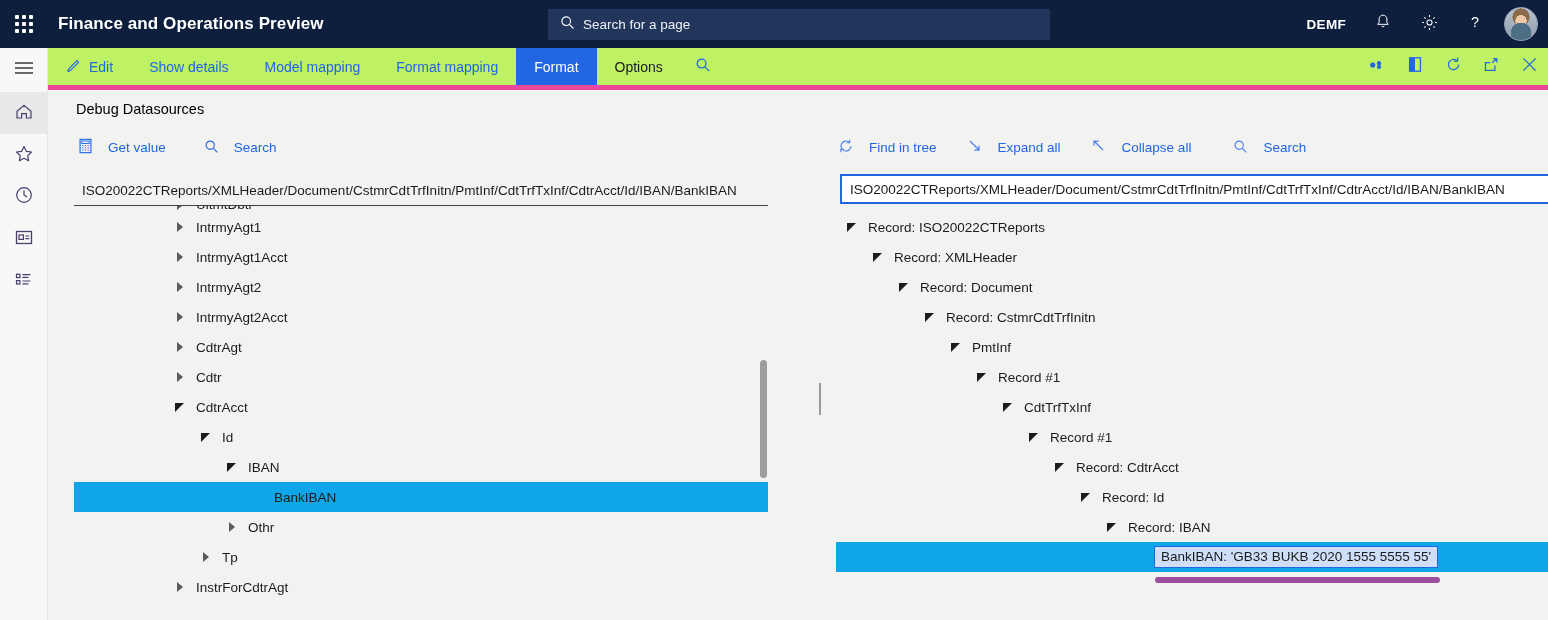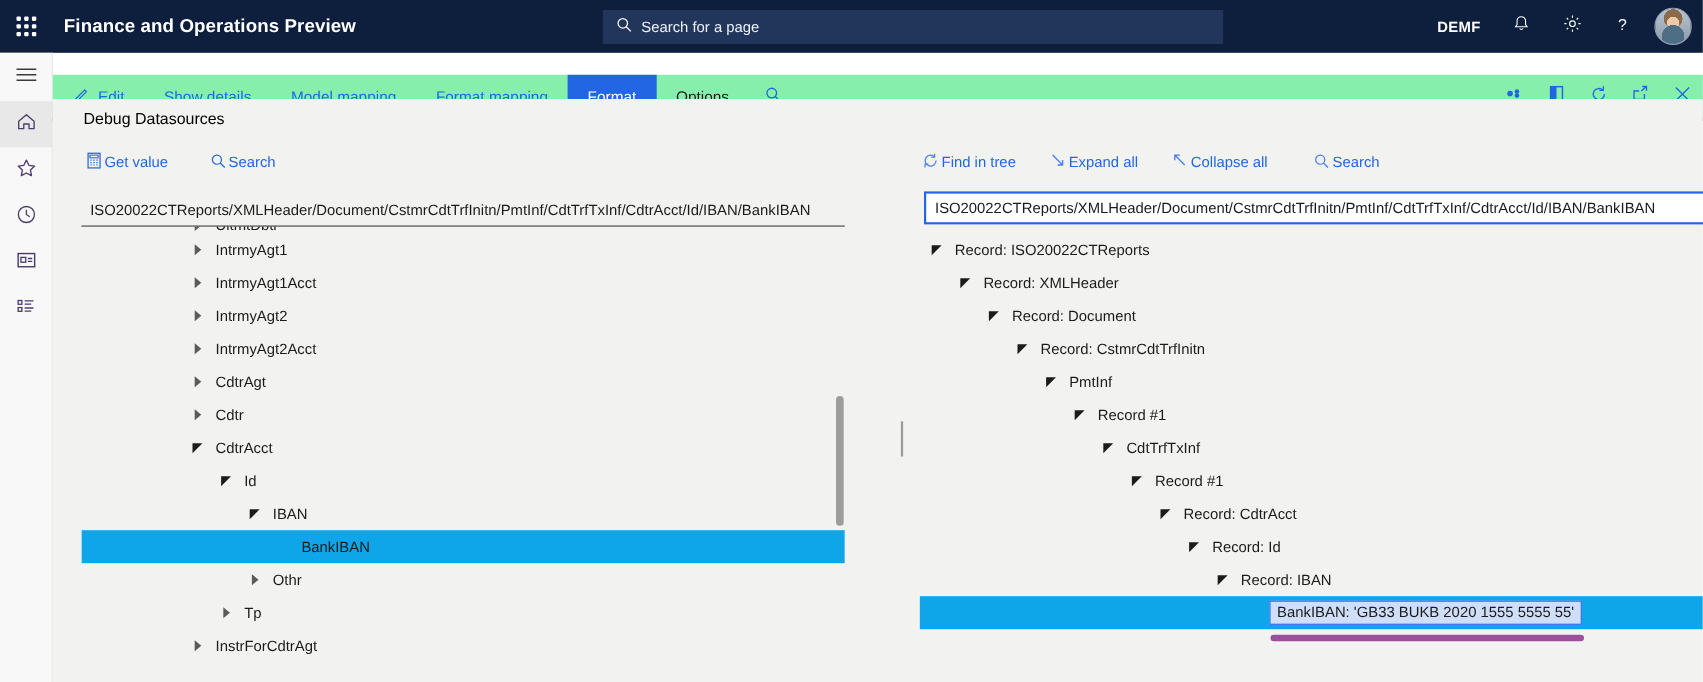--- a/index.html
+++ b/index.html
@@ -34,21 +34,21 @@
   .app-title {
     color: #ffffff;
     font-size: 17px;
     font-weight: bold;
     margin-left: 10px;
     letter-spacing: .1px;
     white-space: nowrap;
   }
   .search-wrap {
     position: absolute; left: 548px; top: 9px;
-    width: 564px; height: 31px;
+    width: 502px; height: 31px;
     background: #22365c;
     display: flex; align-items: center;
     padding-left: 12px;
     cursor: text;
   }
   .search-wrap .mag { margin-right: 8px; flex: none; }
   .search-text {
     color: #eef2f8;
     font-size: 13.5px;
     white-space: nowrap;
@@ -91,23 +91,23 @@
     width: 48px; height: 42px;
     display: flex; align-items: center; justify-content: center;
     cursor: pointer;
   }
   .rail-item.active { background: #e8e8e8; }
 
   
   .cmdbar {
     position: absolute; left: 48px; top: 48px;
     width: 1500px; height: 42px;
-    background: #86efac;
-    border-bottom: 3px solid #ec4899;
-    display: flex; align-items: stretch; margin-top: 20px;
+    background: #bef264;
+    border-bottom: 5px solid #ec4899;
+    display: flex; align-items: stretch;
   }
   .tab {
     display: flex; align-items: center; gap: 7px;
     padding: 0 18px;
     font-size: 14px; color: #2266e3;
     cursor: pointer; white-space: nowrap;
   }
   .tab.plain { color: #2266e3; }
   .tab.selected { background: #2266e3; color: #ffffff; }
   .tab.dark { color: #1b1b1b; }
@@ -132,21 +132,21 @@
     position: absolute; left: 28px; top: 11px;
     font-size: 14.5px; color: #000000;
   }
 
   
   .pane-left { position: absolute; left: 0px; top: 0px; width: 726px; height: 530px; }
   .pane-right { position: absolute; left: 726px; top: 0px; width: 774px; height: 530px; }
 
   .pane-toolbar { position: absolute; display: flex; align-items: center; }
   .tbtn {
-    display: flex; align-items: center; gap: 2px;
+    display: flex; align-items: center; gap: 15px;
     padding: 4px 12px 4px 4px;
     font-size: 13.5px; color: #2266e3; cursor: pointer; white-space: nowrap;
   }
   .tbtn .lbl { color: #2266e3; }
 
   .pathbox {
     position: absolute;
     height: 30px;
     background: #ffffff;
     border: 1px solid #cfcfcf;

